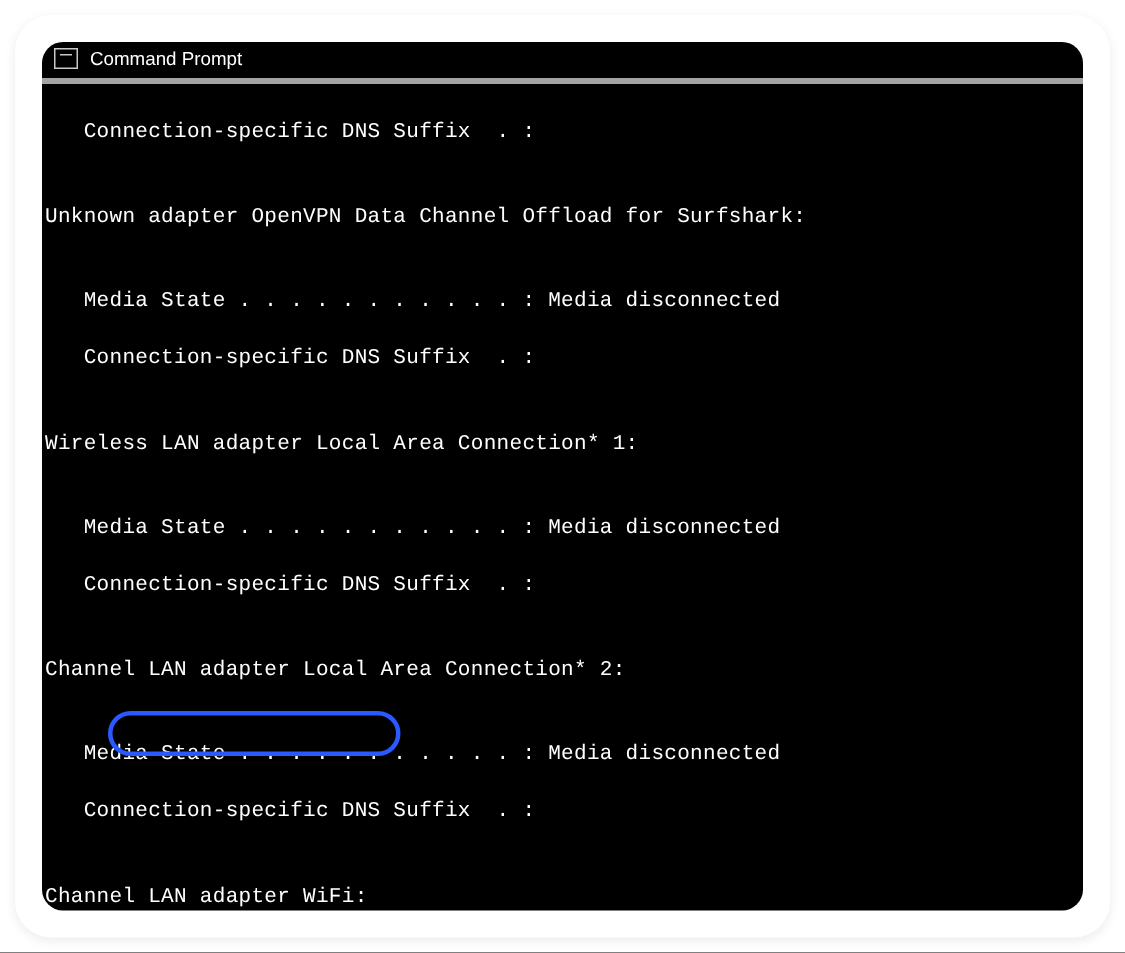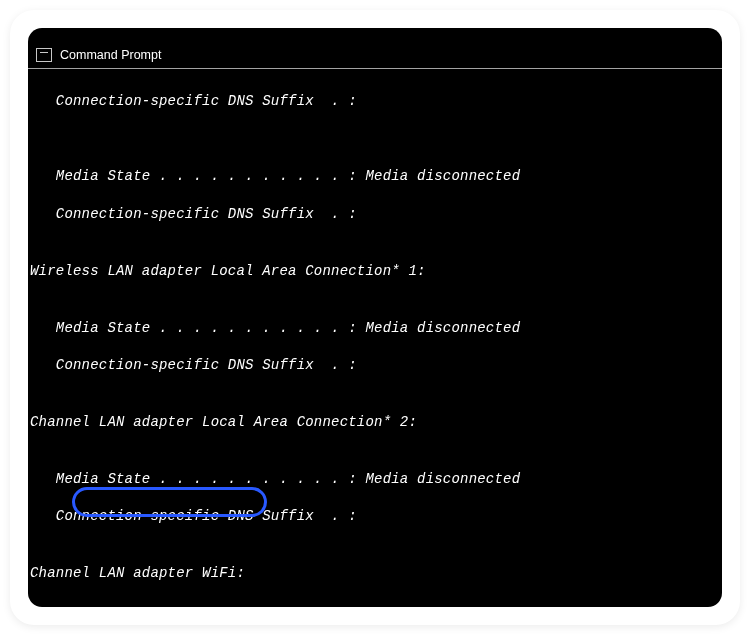--- a/index.html
+++ b/index.html
@@ -26,24 +26,24 @@
       height: 100%;
       background: #000;
       border-radius: 14px;
       overflow: hidden;
       color: #fff;
     }
     .titlebar {
       display: flex;
       align-items: center;
       gap: 8px;
-      padding: 20px 8px 6px 8px;
+      padding: 4px 8px 6px 8px;
       font-family: "Segoe UI", Tahoma, sans-serif;
       font-size: 12.5px;
-      border-bottom: 1px solid #a3a3a3;
+      border-bottom: 4px solid #a3a3a3;
     }
     .titlebar .icon {
       width: 16px;
       height: 14px;
       border: 1px solid #c8c8c8;
       background: #000;
       position: relative;
       flex: 0 0 auto;
     }
     .titlebar .icon::after {
@@ -55,21 +55,21 @@
     }
     .titlebar .title { color: #fff; }
     .terminal {
       position: relative;
       padding: 4px 6px 6px 2px;
       font-size: 14px;
       line-height: 1.35;
       white-space: pre;
       letter-spacing: 0.2px;
     }
-    .terminal .line { color: #ffffff; font-style: italic; }
+    .terminal .line { color: #ffffff; }
     .highlight-oval {
       position: absolute;
       border: 3px solid #2959ff;
       border-radius: 999px;
       pointer-events: none;
       width: 195px;
       height: 30px;
       left: 44px;
       top: 418px;
     }
@@ -79,20 +79,21 @@
 
 <div class="card">
   <div class="window">
     <div class="titlebar">
       <span class="icon"></span>
       <span class="title">Command Prompt</span>
     </div>
     <div class="terminal">
 <div class="line">   Connection-specific DNS Suffix  . :</div>
 <div class="line"></div>
+<div class="line">Unknown adapter OpenVPN Data Channel Offload for Surfshark:</div>
 <div class="line"></div>
 <div class="line">   Media State . . . . . . . . . . . : Media disconnected</div>
 <div class="line">   Connection-specific DNS Suffix  . :</div>
 <div class="line"></div>
 <div class="line">Wireless LAN adapter Local Area Connection* 1:</div>
 <div class="line"></div>
 <div class="line">   Media State . . . . . . . . . . . : Media disconnected</div>
 <div class="line">   Connection-specific DNS Suffix  . :</div>
 <div class="line"></div>
 <div class="line">Channel LAN adapter Local Area Connection* 2:</div>

